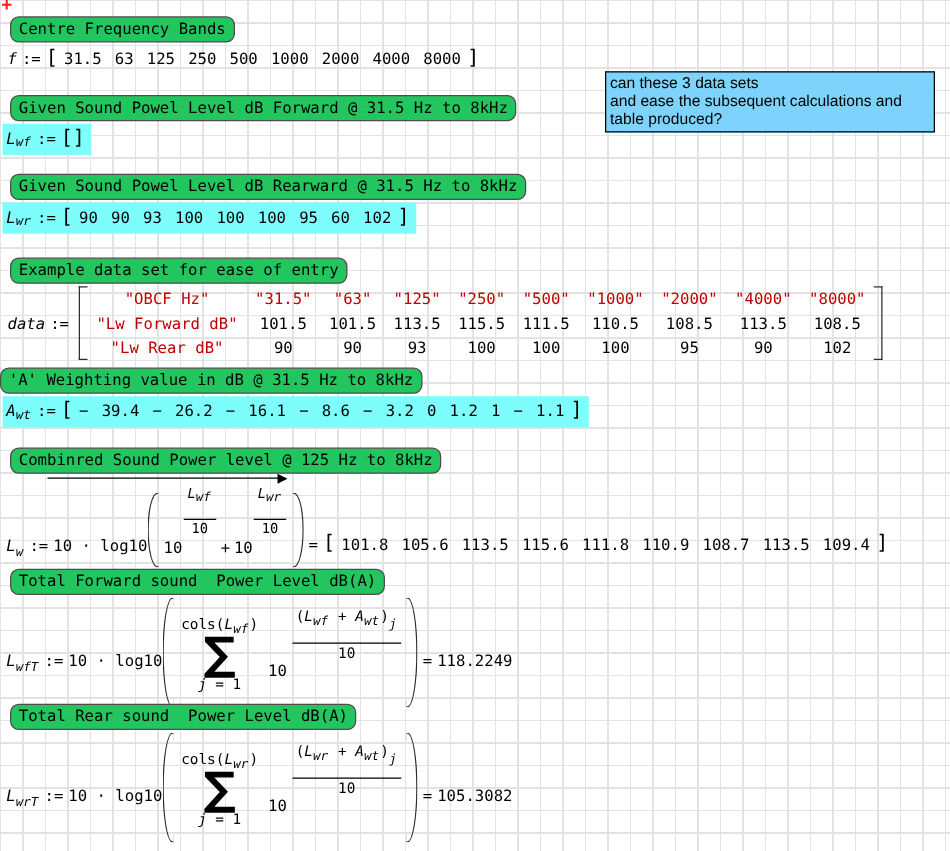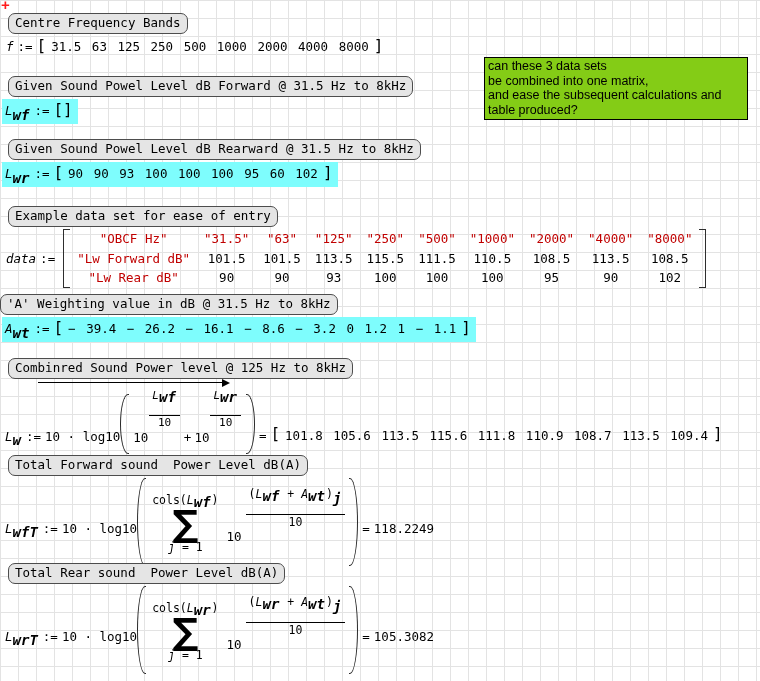--- a/index.html
+++ b/index.html
@@ -8,32 +8,32 @@
     background-color:#ffffff;
     background-image:
       repeating-linear-gradient(to right, #e3e3e3 0 1px, transparent 1px 18px),
       repeating-linear-gradient(to bottom, #e3e3e3 0 1px, transparent 1px 18px);
     font-family:"DejaVu Sans Mono", monospace;
     color:#000;
   }
   .abs{position:absolute}
   .cross{left:1px;top:-4px;color:#ff1a1a;font:15px "Liberation Sans",sans-serif;font-weight:bold}
   .tag{
-    background:#e5e5e5;border:1px solid #4d4d4d;border-radius:7px;
+    background:#22c55e;border:1px solid #4d4d4d;border-radius:7px;
     padding:1px 6px 2px 6px;font-size:12.5px;white-space:pre;line-height:16px;
   }
   .row{display:flex;align-items:center;font-size:12.5px;white-space:pre}
   .hl{background:#7efdfd;padding:2px 5px 4px 3px}
   .var{font-style:italic}
-  .sub{font-size:14px;font-weight:bold;font-style:italic;position:relative;top:4px;margin-right:1px}
+  .sub{font-size:10px;font-weight:normal;font-style:italic;position:relative;top:4px;margin-right:1px}
   .assign{margin:0 4px}
   .bq{font-size:16px;position:relative;top:-1px;font-weight:500}
   .vals{word-spacing:3px;margin:0 5px}
   .note{
-    left:484px;top:57px;width:256px;background:#84cc16;border:1px solid #000;
+    left:484px;top:57px;width:256px;background:#7dd3fc;border:1px solid #000;
     font:12.5px "Liberation Sans",sans-serif;line-height:14.5px;padding:1px 3px 2px 3px;
   }
   
   .mb{align-self:stretch;width:6px;border:1.6px solid #2e2e2e}
   .mbl{border-right:none;margin-left:4px}
   .mbr{border-left:none}
   .mtbl{display:table}
   .mrow{display:table-row}
   .mcell{display:table-cell;padding:1px 7px;text-align:center;font-size:12.5px;line-height:17.5px}
   .mstr{color:#c00000}
@@ -77,21 +77,20 @@
 </div>
 
 <div class="abs tag" style="left:8px;top:76px">Given Sound Powel Level dB Forward @ 31.5 Hz to 8kHz</div>
 
 <div class="abs row hl" style="left:2px;top:99px">
   <span class="var">L</span><span class="sub">wf</span><span class="assign">:=</span><span class="bq">[</span><span class="bq">]</span>
 </div>
 
 <div class="abs note">
   <div>can these 3 data sets</div>
-  <div>be combined into one matrix,</div>
   <div>and ease the subsequent calculations and</div>
   <div>table produced?</div>
 </div>
 
 <div class="abs tag" style="left:8px;top:139px">Given Sound Powel Level dB Rearward @ 31.5 Hz to 8kHz</div>
 
 <div class="abs row hl" style="left:2px;top:162px">
   <span class="var">L</span><span class="sub">wr</span><span class="assign">:=</span><span class="bq">[</span><span class="vals">90 90 93 100 100 100 95 60 102</span><span class="bq">]</span>
 </div>
 

